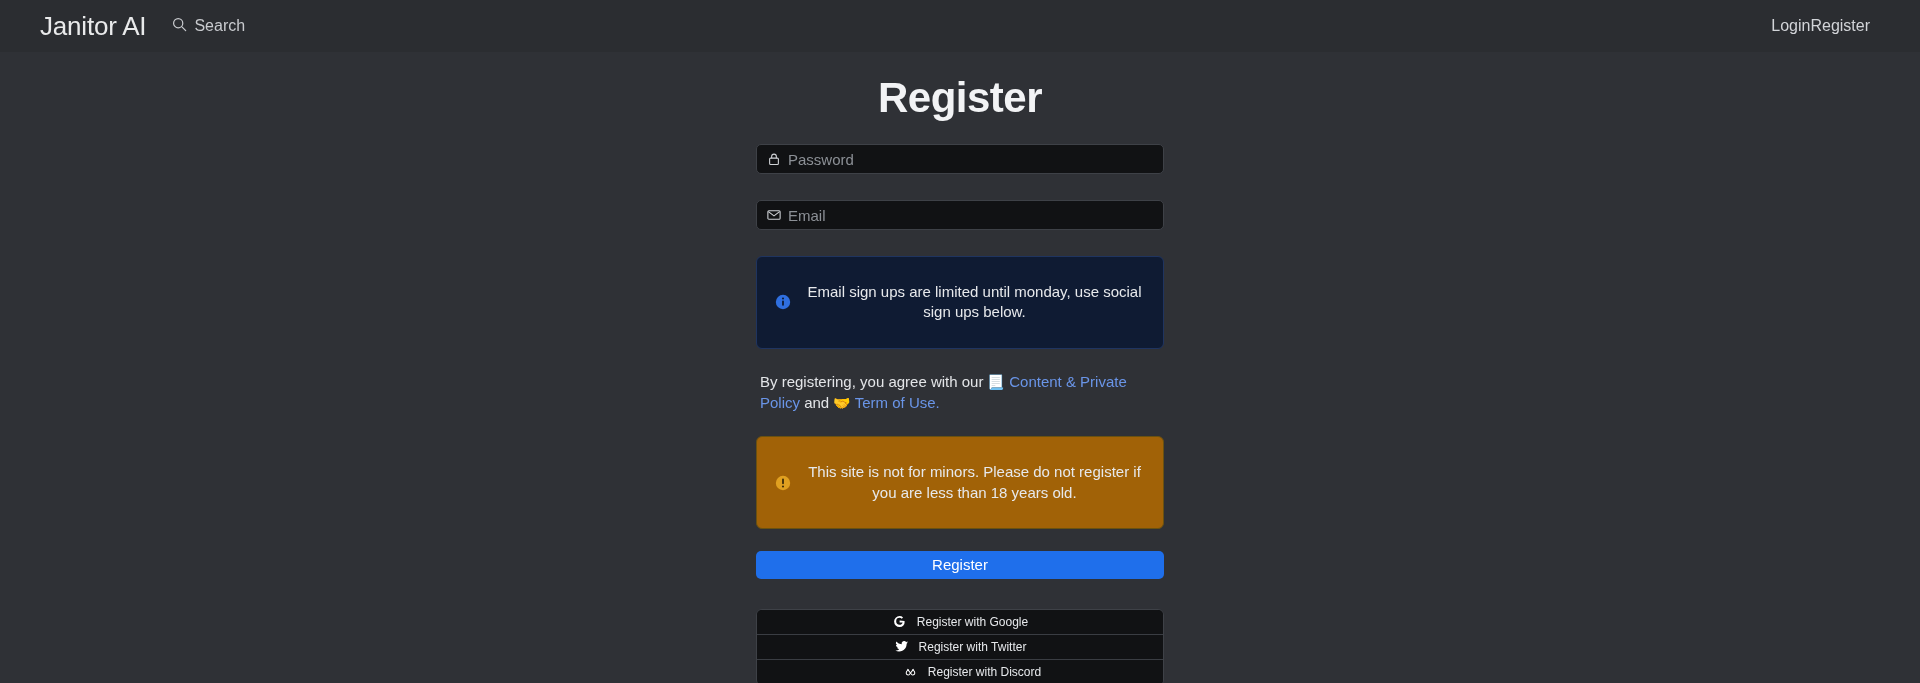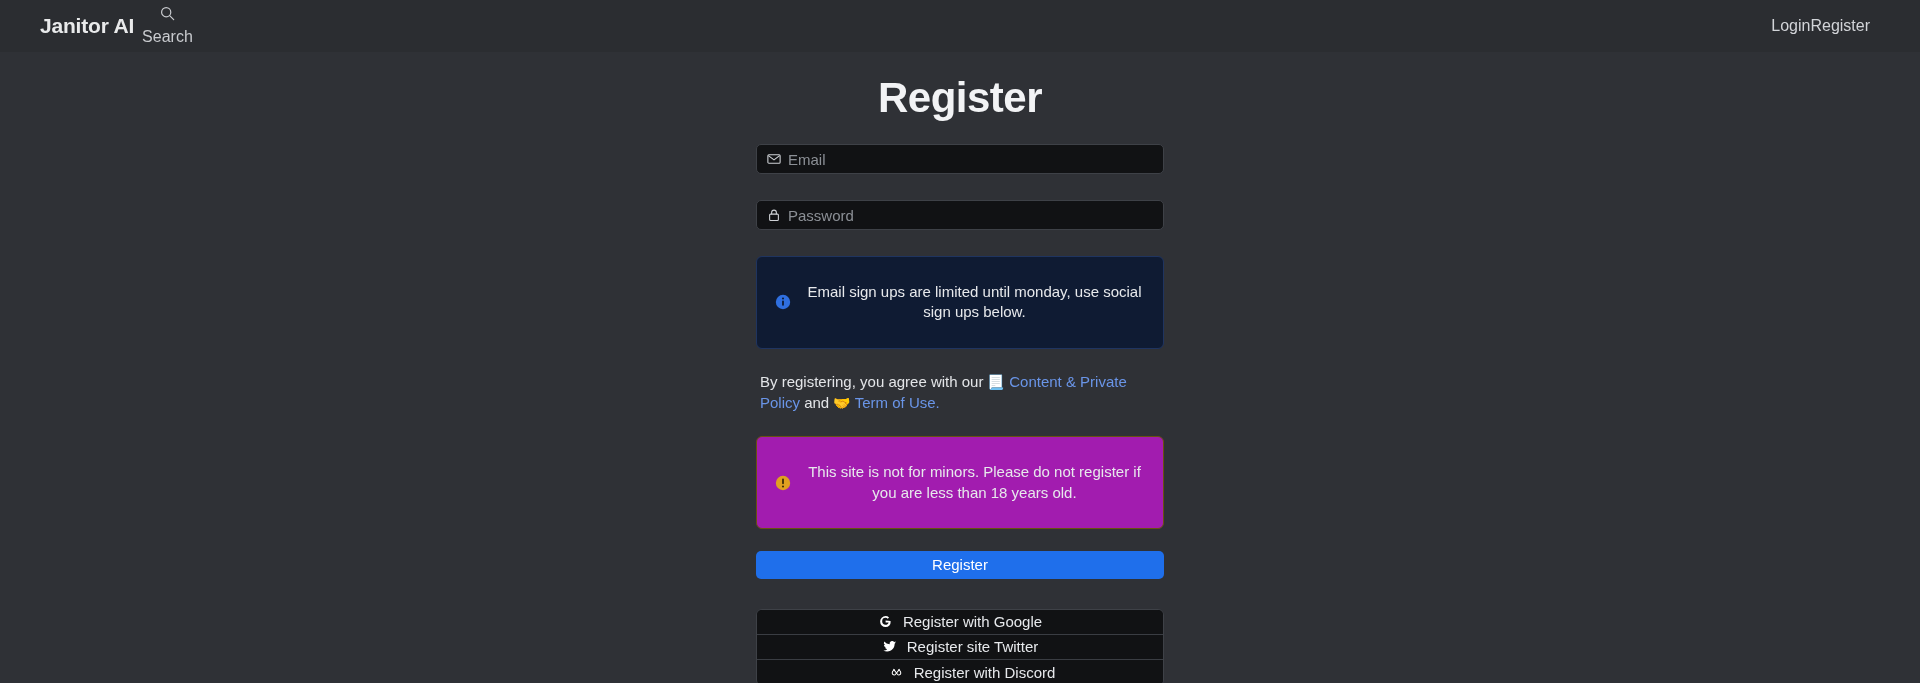--- a/index.html
+++ b/index.html
@@ -21,35 +21,34 @@
   .navbar {
     height: 52px;
     background: #2b2d31;
     display: flex;
     align-items: center;
     padding: 0 40px;
     position: relative;
   }
 
   .brand {
-    font-size: 21px;
-    font-weight: 700;
+    font-size: 26px;
+    font-weight: 400;
     color: #e9eaeb;
     letter-spacing: -0.2px;
-    margin-right: 8px;
+    margin-right: 26px;
   }
 
   .search-link {
     display: flex;
-    align-items: center;
+    align-items: flex-start;
     gap: 7px;
     font-size: 16px;
     color: #c9cbcf;
     cursor: pointer;
-    flex-direction: column;
   }
   .search-link .icn { display: flex; align-items: center; }
 
   .nav-right {
     margin-left: auto;
     display: flex;
     align-items: center;
     padding-right: 10px;
   }
   .nav-link {
@@ -118,21 +117,21 @@
   }
   .alert .icn { flex: 0 0 auto; display: flex; align-items: center; }
   .alert .txt { flex: 1; text-align: center; color: #e7e9ec; }
 
   .alert-info {
     background: #0f1b33;
     border: 1px solid #1f3460;
     margin-bottom: 22px;
   }
   .alert-warn {
-    background: #a21caf;
+    background: #a16207;
     border: 1px solid #6a5110;
     margin-bottom: 22px;
   }
 
   
   .terms {
     font-size: 15px;
     line-height: 1.42;
     color: #e3e5e8;
     margin-bottom: 22px;
@@ -168,21 +167,21 @@
     overflow: hidden;
     background: #111214;
   }
   .social-btn {
     height: 25px;
     background: #111214;
     display: flex;
     align-items: center;
     justify-content: center;
     gap: 10px;
-    font-size: 15px;
+    font-size: 12px;
     color: #e7e9ec;
     cursor: pointer;
     border-bottom: 1px solid #3a3d43;
   }
   .social-btn:last-child { border-bottom: none; margin-left: 24px; }
   .social-btn .icn { display: flex; align-items: center; }
 </style>
 </head>
 <body>
 
@@ -207,35 +206,35 @@
 
 <div class="main">
 
   <h1 class="page-title">Register</h1>
 
   <div class="form-col">
 
     <label class="field">
       <span class="icn">
         <svg width="14" height="14" viewBox="0 0 16 16" fill="none">
+          <rect x="3" y="7" width="10" height="7.2" rx="1.1" stroke="#cfd2d6" stroke-width="1.25"></rect>
+          <path d="M5.3 7 V5.1 a2.7 2.7 0 0 1 5.4 0 V7" stroke="#cfd2d6" stroke-width="1.25" fill="none"></path>
+        </svg>
+      </span>
+      <input type="password" placeholder="Password" style="">
+    </label>
+
+    <label class="field">
+      <span class="icn">
+        <svg width="14" height="14" viewBox="0 0 16 16" fill="none">
           <rect x="1" y="3.2" width="14" height="9.6" rx="1.2" stroke="#cfd2d6" stroke-width="1.25"></rect>
           <path d="M1.6 4.2 L8 9 L14.4 4.2" stroke="#cfd2d6" stroke-width="1.25" fill="none" stroke-linejoin="round"></path>
         </svg>
       </span>
       <input type="email" placeholder="Email" style="">
-    </label>
-
-    <label class="field">
-      <span class="icn">
-        <svg width="14" height="14" viewBox="0 0 16 16" fill="none">
-          <rect x="3" y="7" width="10" height="7.2" rx="1.1" stroke="#cfd2d6" stroke-width="1.25"></rect>
-          <path d="M5.3 7 V5.1 a2.7 2.7 0 0 1 5.4 0 V7" stroke="#cfd2d6" stroke-width="1.25" fill="none"></path>
-        </svg>
-      </span>
-      <input type="password" placeholder="Password" style="">
     </label>
 
     <div class="alert alert-info">
       <span class="icn">
         <svg width="16" height="16" viewBox="0 0 16 16">
           <circle cx="8" cy="8" r="7.2" fill="#2f6fe0"></circle>
           <rect x="7.1" y="6.6" width="1.8" height="5.1" rx="0.9" fill="#0f1b33"></rect>
           <circle cx="8" cy="4.5" r="1.05" fill="#0f1b33"></circle>
         </svg>
       </span>
@@ -274,21 +273,21 @@
         </span>
         <span>Register with Google</span>
       </div>
 
       <div class="social-btn">
         <span class="icn">
           <svg width="15" height="15" viewBox="0 0 16 16">
             <path fill="#ffffff" d="M15.1 3.5a5.7 5.7 0 0 1-1.6.45 2.8 2.8 0 0 0 1.23-1.55 5.6 5.6 0 0 1-1.78.68 2.8 2.8 0 0 0-4.77 2.55A7.94 7.94 0 0 1 2.4 2.7a2.8 2.8 0 0 0 .87 3.74 2.77 2.77 0 0 1-1.27-.35v.03a2.8 2.8 0 0 0 2.25 2.75 2.8 2.8 0 0 1-1.27.05 2.8 2.8 0 0 0 2.62 1.95A5.63 5.63 0 0 1 1.2 12.1a7.92 7.92 0 0 0 4.3 1.26c5.15 0 7.97-4.27 7.97-7.97v-.36a5.7 5.7 0 0 0 1.4-1.45z"></path>
           </svg>
         </span>
-        <span>Register site Twitter</span>
+        <span>Register with Twitter</span>
       </div>
 
       <div class="social-btn">
         <span class="icn">
           <svg width="15" height="15" viewBox="0 0 16 16" fill="none">
             <path d="M5.6 5.2 C4.2 6.0 3.4 7.3 3.4 8.6 a2.0 2.0 0 0 0 3.6 1.2 L11.0 4.6" stroke="#ffffff" stroke-width="1.1" stroke-linecap="round"></path>
             <path d="M10.4 5.2 C11.8 6.0 12.6 7.3 12.6 8.6 a2.0 2.0 0 0 1-3.6 1.2 L5.0 4.6" stroke="#ffffff" stroke-width="1.1" stroke-linecap="round"></path>
           </svg>
         </span>
         <span>Register with Discord</span>

